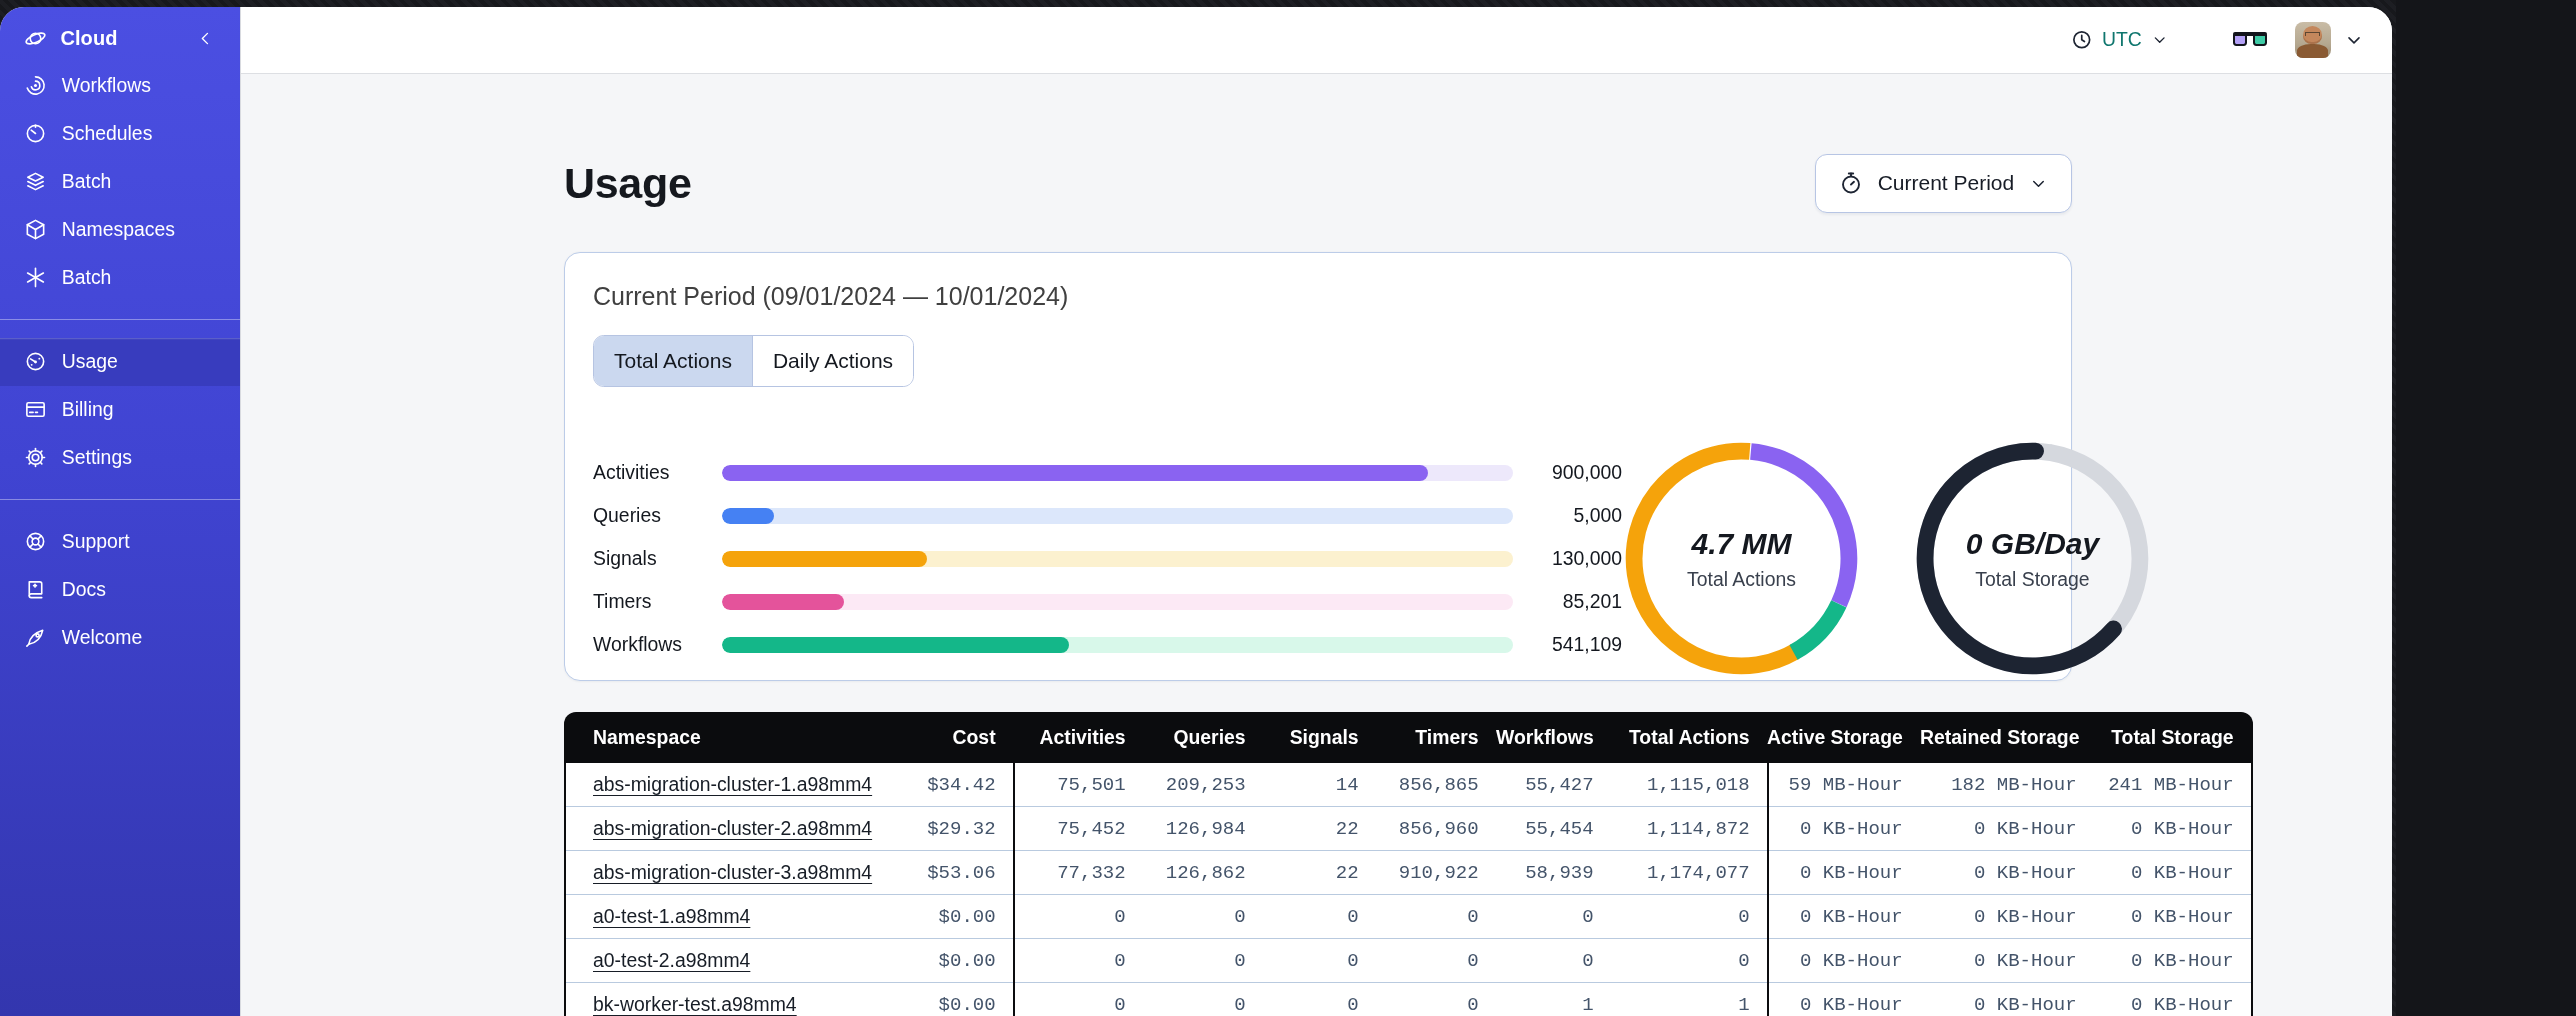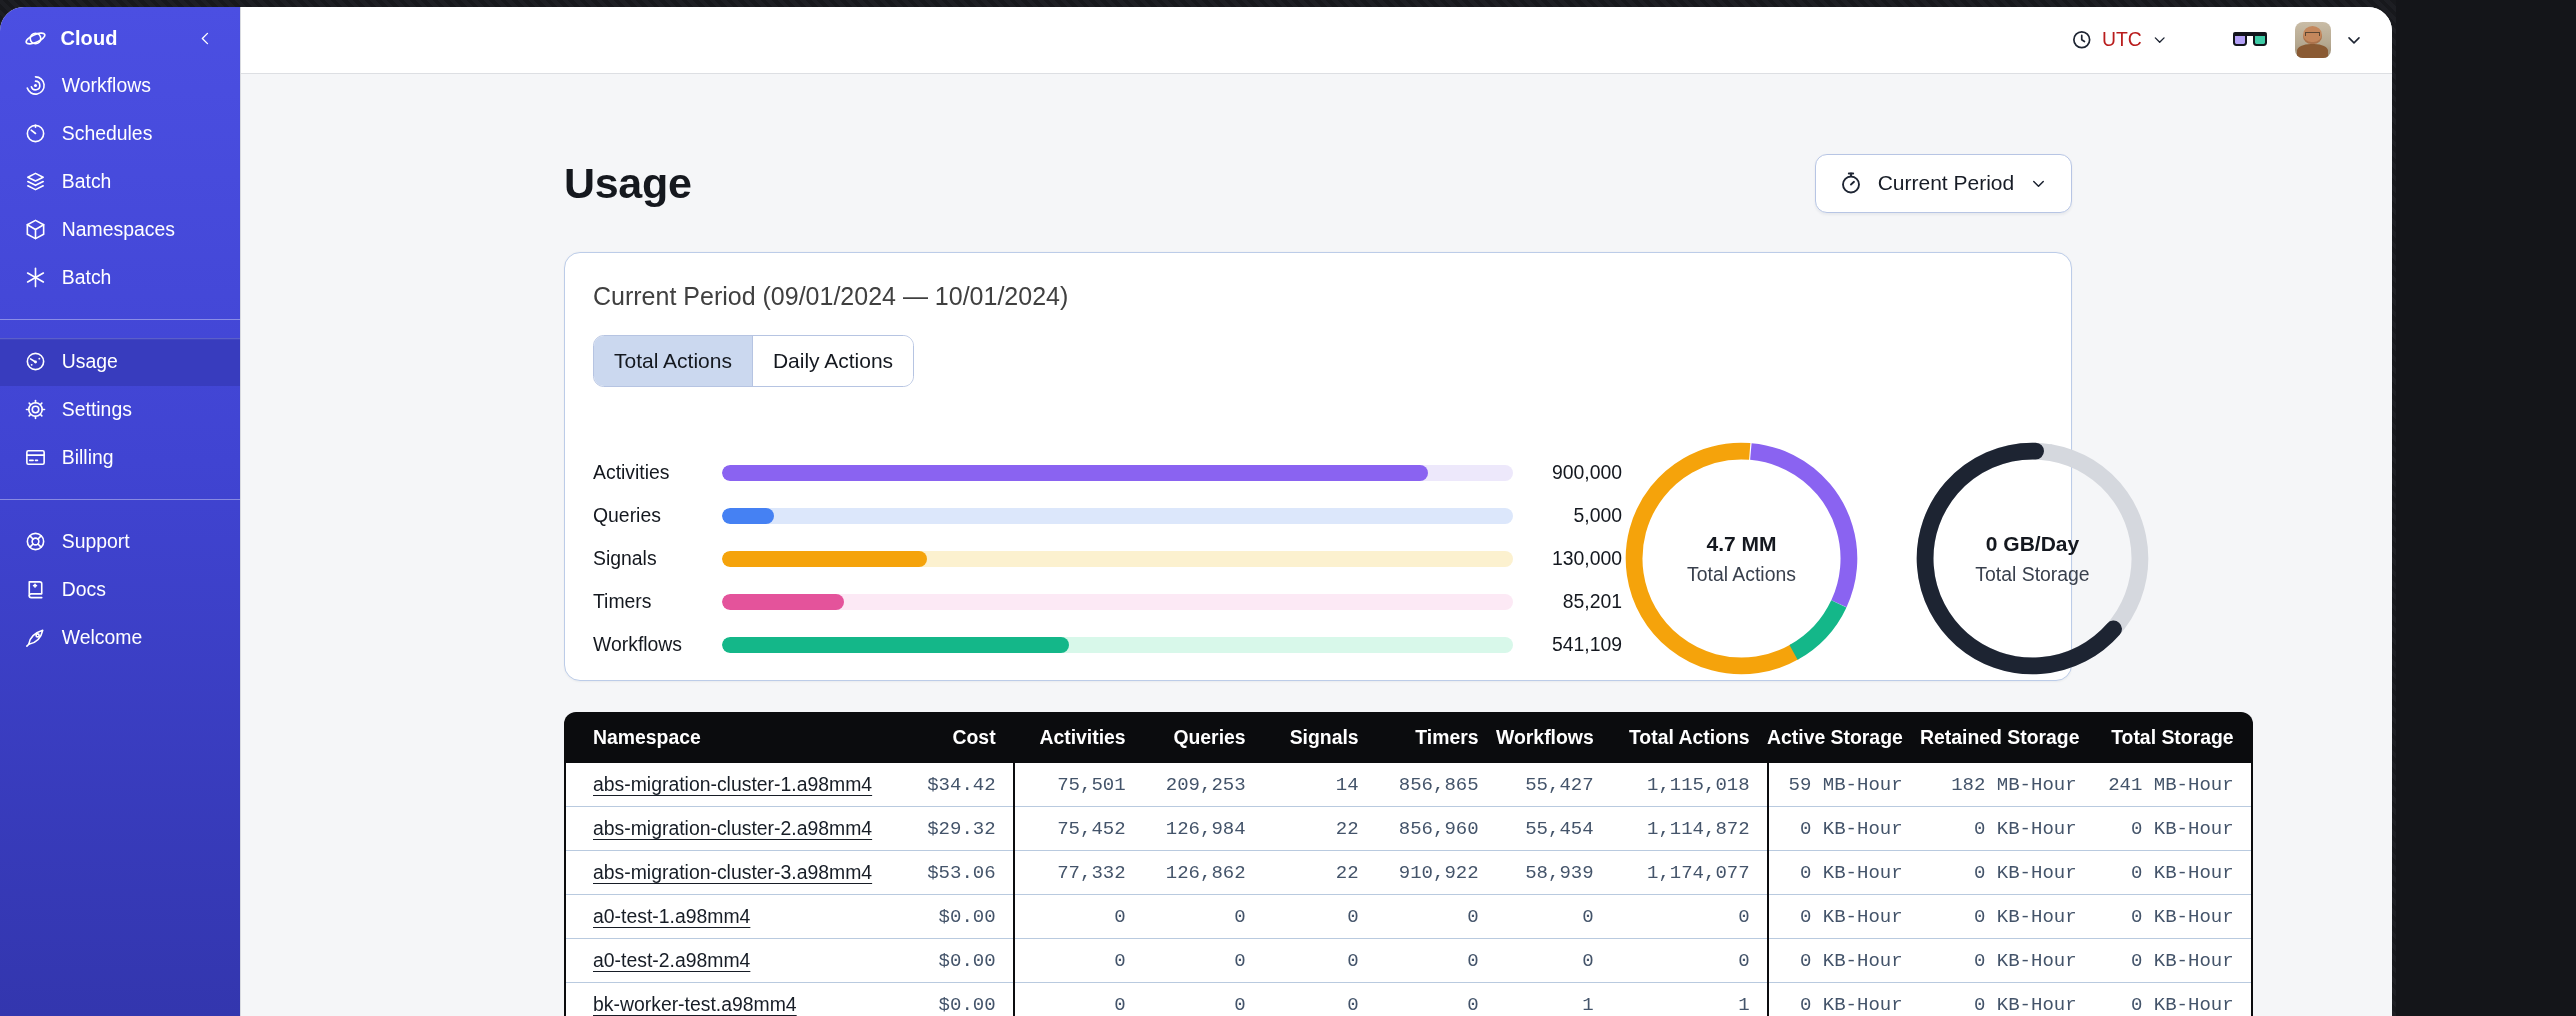--- a/index.html
+++ b/index.html
@@ -21,21 +21,21 @@
   .side-divider { height:1.3px; background:rgba(255,255,255,.38); margin:17.4px 0; }
   .icon-svg { width:23px; height:23px; flex:0 0 23px; }
   .icon-svg * { stroke:#fff; stroke-width:1.7; fill:none; stroke-linecap:round; stroke-linejoin:round; }
   .icon-svg .fillw { fill:#fff; stroke:none; }
 
   
   .main { flex:1; display:flex; flex-direction:column; border-left:1.3px solid #D8DADF; min-width:0; }
   .topbar { height:67px; flex:0 0 67px; background:#fff; border-bottom:1.3px solid #DDDFE3;
             display:flex; align-items:center; justify-content:flex-end; padding-right:28px; gap:0; }
   .tz-group { display:flex; align-items:center; gap:9.4px; cursor:pointer; margin-right:64px; }
-  .tz-label { font-size:19.4px; font-weight:500; color:#b91c1c; }
+  .tz-label { font-size:19.4px; font-weight:500; color:#0f766e; }
   .dark-ic * { stroke:#1E2533; stroke-width:1.9; fill:none; stroke-linecap:round; stroke-linejoin:round; }
   .glasses { position:relative; width:35px; height:20px; cursor:pointer; margin-right:27px; }
   .glasses .bridge { position:absolute; top:2.7px; left:0.7px; right:0.7px; height:3.4px; background:#12151C; border-radius:2px; }
   .glasses .lens { position:absolute; top:4.7px; width:14px; height:12px; border:2.7px solid #12151C; border-radius:1.3px 1.3px 3.4px 3.4px; }
   .glasses .lens.l { left:0.7px;  background:#B3A0F6; }
   .glasses .lens.r { right:0.7px; background:#3ECBA5; }
   .avatar { width:36px; height:36px; border-radius:8px; overflow:hidden; position:relative; cursor:pointer;
             background:linear-gradient(180deg,#C9BCA6 0%,#B5A890 60%,#9D8F78 100%); margin-right:13.4px; }
   .avatar .head { position:absolute; left:8.7px; top:4.7px; width:19px; height:17.4px; border-radius:50% 50% 45% 45%;
                   background:#C4875C; box-shadow:inset 0 -2px 0 rgba(90,50,25,.25); }
@@ -68,21 +68,21 @@
   .bar-row { display:flex; align-items:center; height:43px; }
   .bar-label { width:129px; flex:0 0 129px; font-size:19.4px; color:#14181F; }
   .bar-track { flex:1; height:16px; border-radius:8px; position:relative; overflow:hidden; }
   .bar-fill { position:absolute; left:0; top:0; bottom:0; border-radius:8px; }
   .bar-value { width:109px; flex:0 0 109px; text-align:right; font-size:19.4px; color:#14181F; }
 
   .donuts { flex:1; display:flex; justify-content:flex-end; gap:52px; padding-right:9.4px; }
   .donut { position:relative; width:239px; height:239px; }
   .donut svg { position:absolute; inset:0; }
   .donut-center { position:absolute; inset:0; display:flex; flex-direction:column; align-items:center; justify-content:center; gap:6.7px; }
-  .donut-big { font-size:21px; font-weight:600; color:#14181F; }
+  .donut-big { font-size:30px; font-weight:600; color:#14181F;font-style:italic; }
   .donut-sub { font-size:19.4px; color:#39404D; }
 
   
   .usage-table { margin-top:31px; width:1689px; }
   .t-head { background:#0B0C0E; border-radius:12px 12px 0 0; padding:0 2px; }
   .t-grid { display:grid; grid-template-columns:331px 116px 130px 120px 113px 120px 115px 156px 153px 174px 157px; align-items:center; }
   .t-head .t-grid { height:51px; }
   .th { color:#fff; font-size:19.4px; font-weight:600; text-align:right; padding-right:17.4px; white-space:nowrap; }
   .th.first { text-align:left; padding-left:27px; }
   .t-body { border-left:2px solid #0B0C0E; border-right:2px solid #0B0C0E; background:#fff; }
@@ -161,41 +161,41 @@
         <circle cx="12" cy="12" r="8.5"></circle>
             <path d="M12 12.5 L6.8 9.2"></path>
             <circle class="fillw" cx="12" cy="12.5" r="1.5"></circle>
         <circle class="fillw" cx="8" cy="15.5" r="1"></circle>
             <circle class="fillw" cx="16" cy="9" r="1"></circle>
       </svg>
       <span>Usage</span>
     </div>
     <div class="nav-item">
       <svg class="icon-svg" viewBox="0 0 24 24">
+        <rect x="3" y="5" width="18" height="14" rx="1.5"></rect>
+            <path d="M3 9.5 H21"></path>
+            <path d="M6 15 h3.5"></path>
+            <path d="M12 15 h2"></path>
+      </svg>
+      <span>Billing</span>
+    </div>
+    <div class="nav-item">
+      <svg class="icon-svg" viewBox="0 0 24 24">
         <circle cx="12" cy="12" r="3.4"></circle>
             <circle cx="12" cy="12" r="7"></circle>
         <path d="M12 2.6 V5"></path>
             <path d="M12 19 V21.4"></path>
             <path d="M2.6 12 H5"></path>
             <path d="M19 12 H21.4"></path>
         <path d="M5.4 5.4 L7 7"></path>
             <path d="M17 17 L18.6 18.6"></path>
             <path d="M18.6 5.4 L17 7"></path>
             <path d="M7 17 L5.4 18.6"></path>
       </svg>
       <span>Settings</span>
-    </div>
-    <div class="nav-item">
-      <svg class="icon-svg" viewBox="0 0 24 24">
-        <rect x="3" y="5" width="18" height="14" rx="1.5"></rect>
-            <path d="M3 9.5 H21"></path>
-            <path d="M6 15 h3.5"></path>
-            <path d="M12 15 h2"></path>
-      </svg>
-      <span>Billing</span>
     </div>
 
     <div class="side-divider"></div>
 
     <div class="nav-item">
       <svg class="icon-svg" viewBox="0 0 24 24">
         <circle cx="12" cy="12" r="8.5"></circle>
             <circle cx="12" cy="12" r="3.5"></circle>
         <path d="M6.2 6.2 L9.4 9.4"></path>
             <path d="M17.8 6.2 L14.6 9.4"></path>

